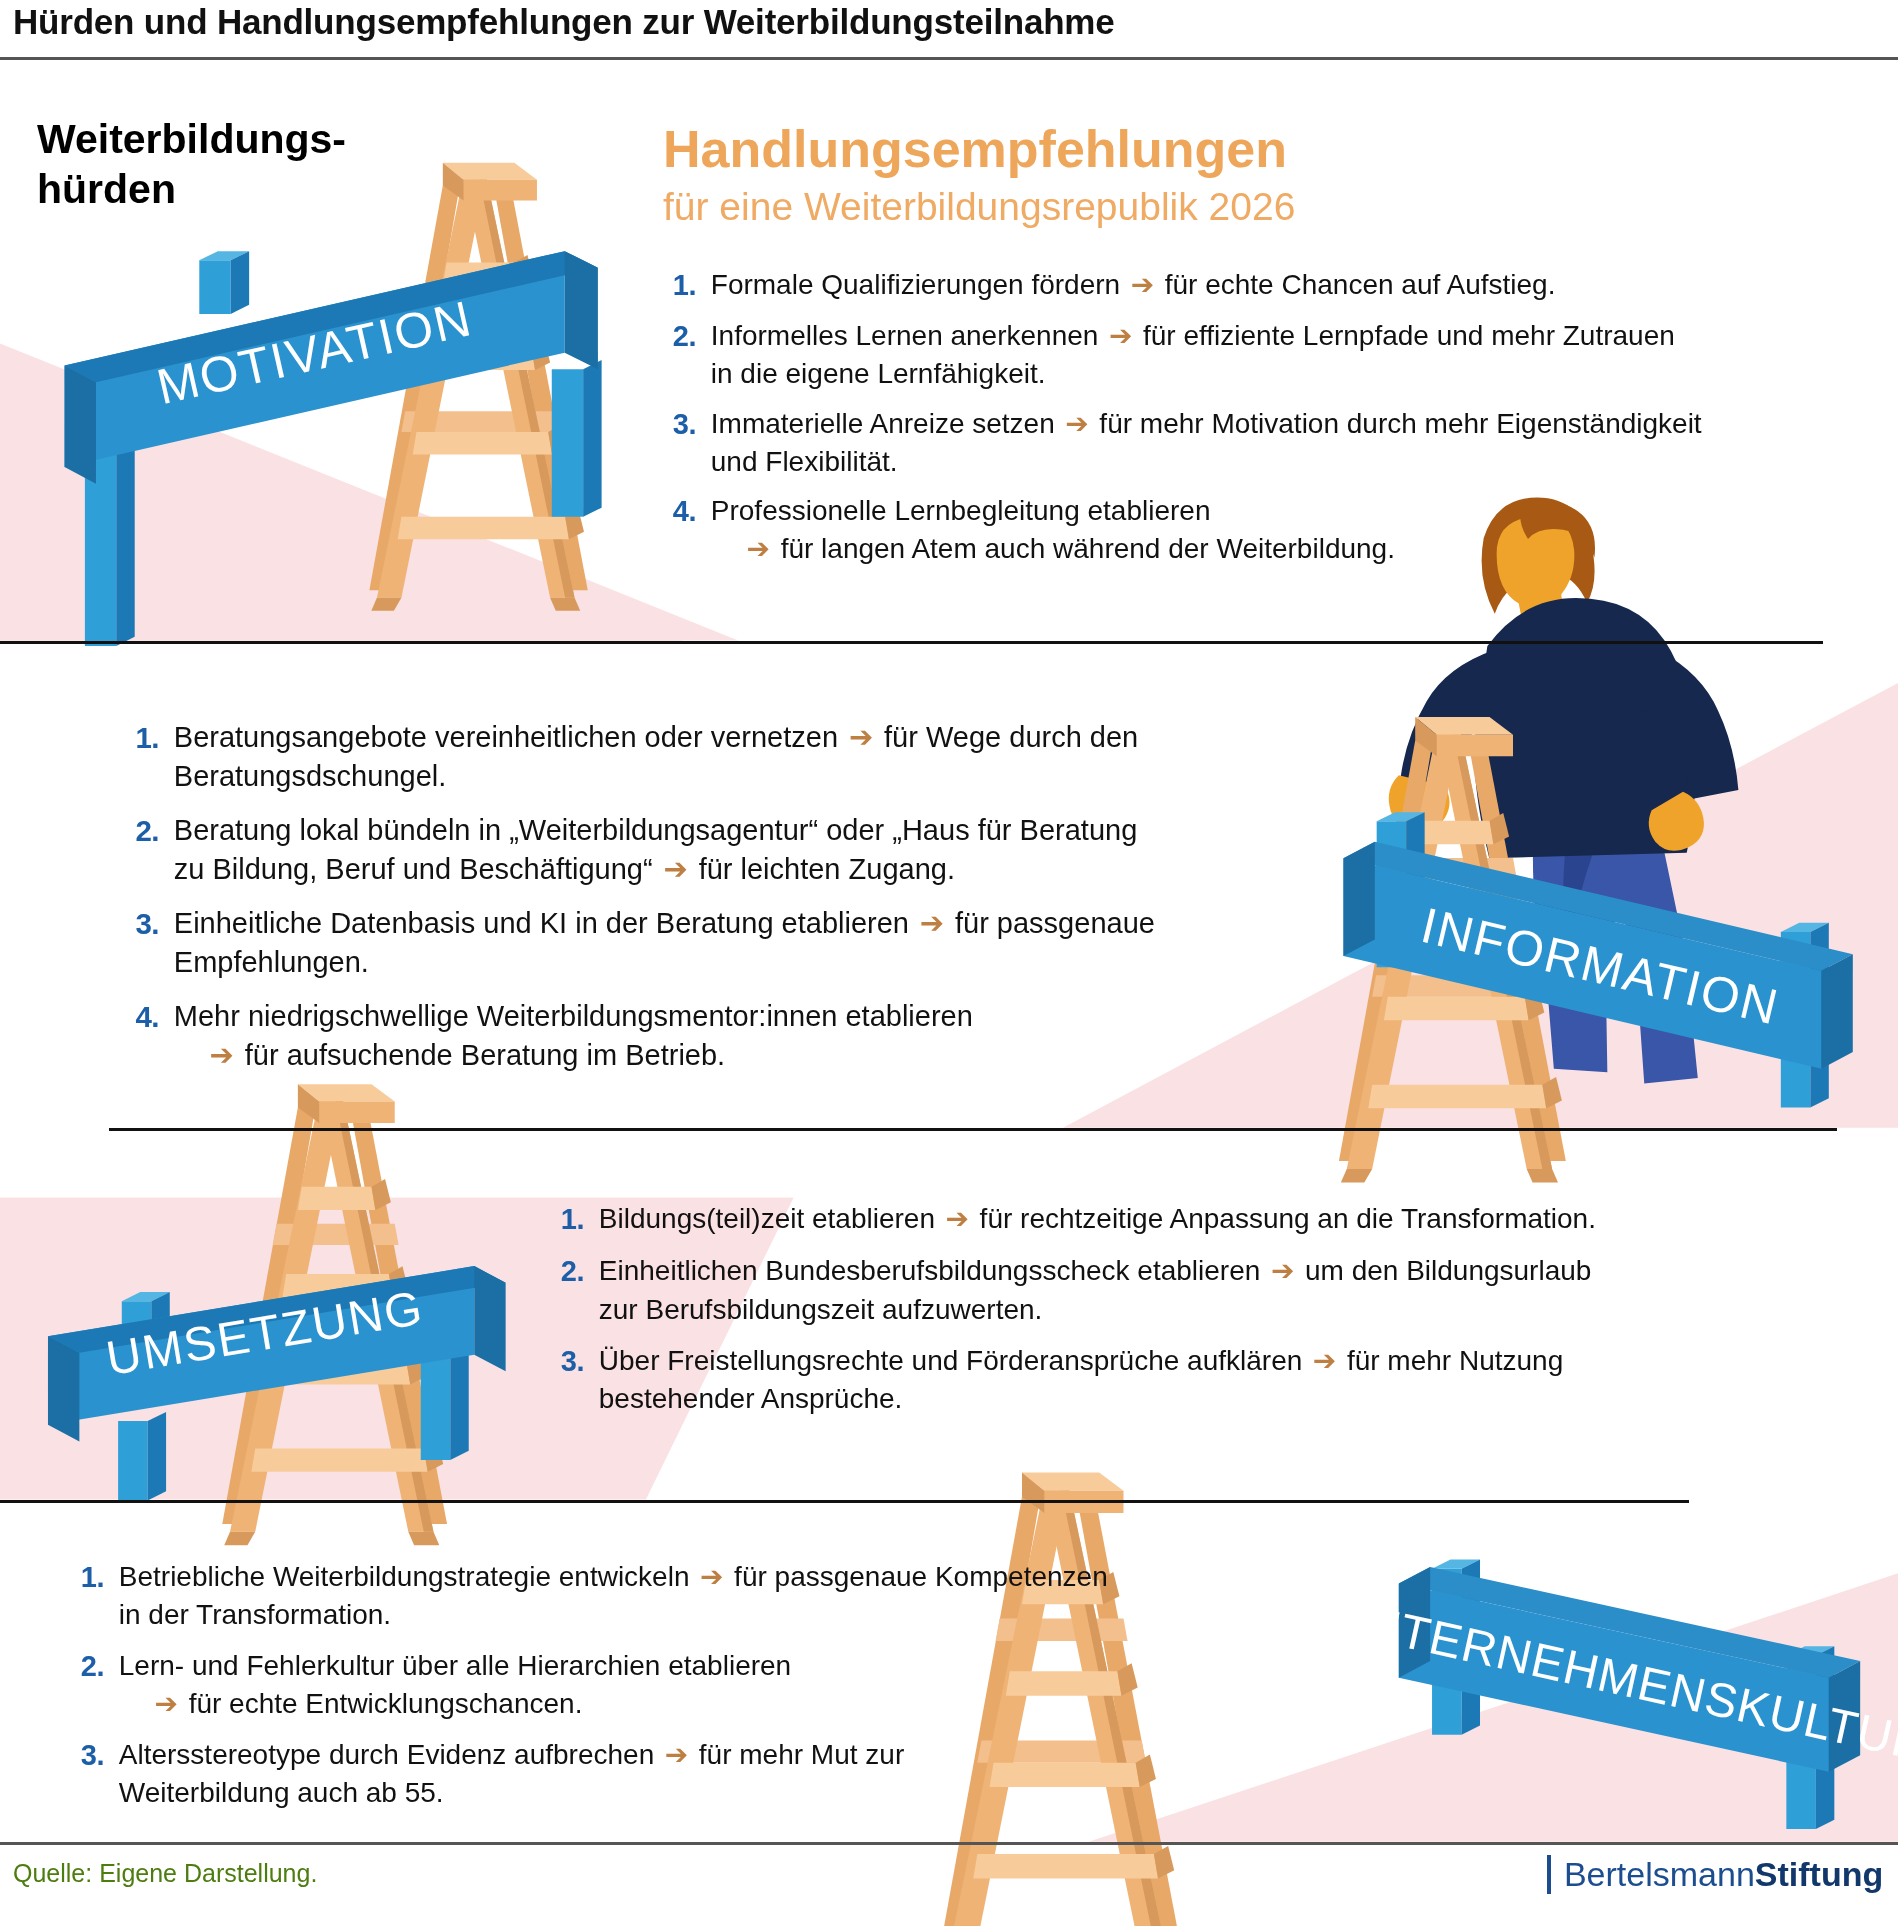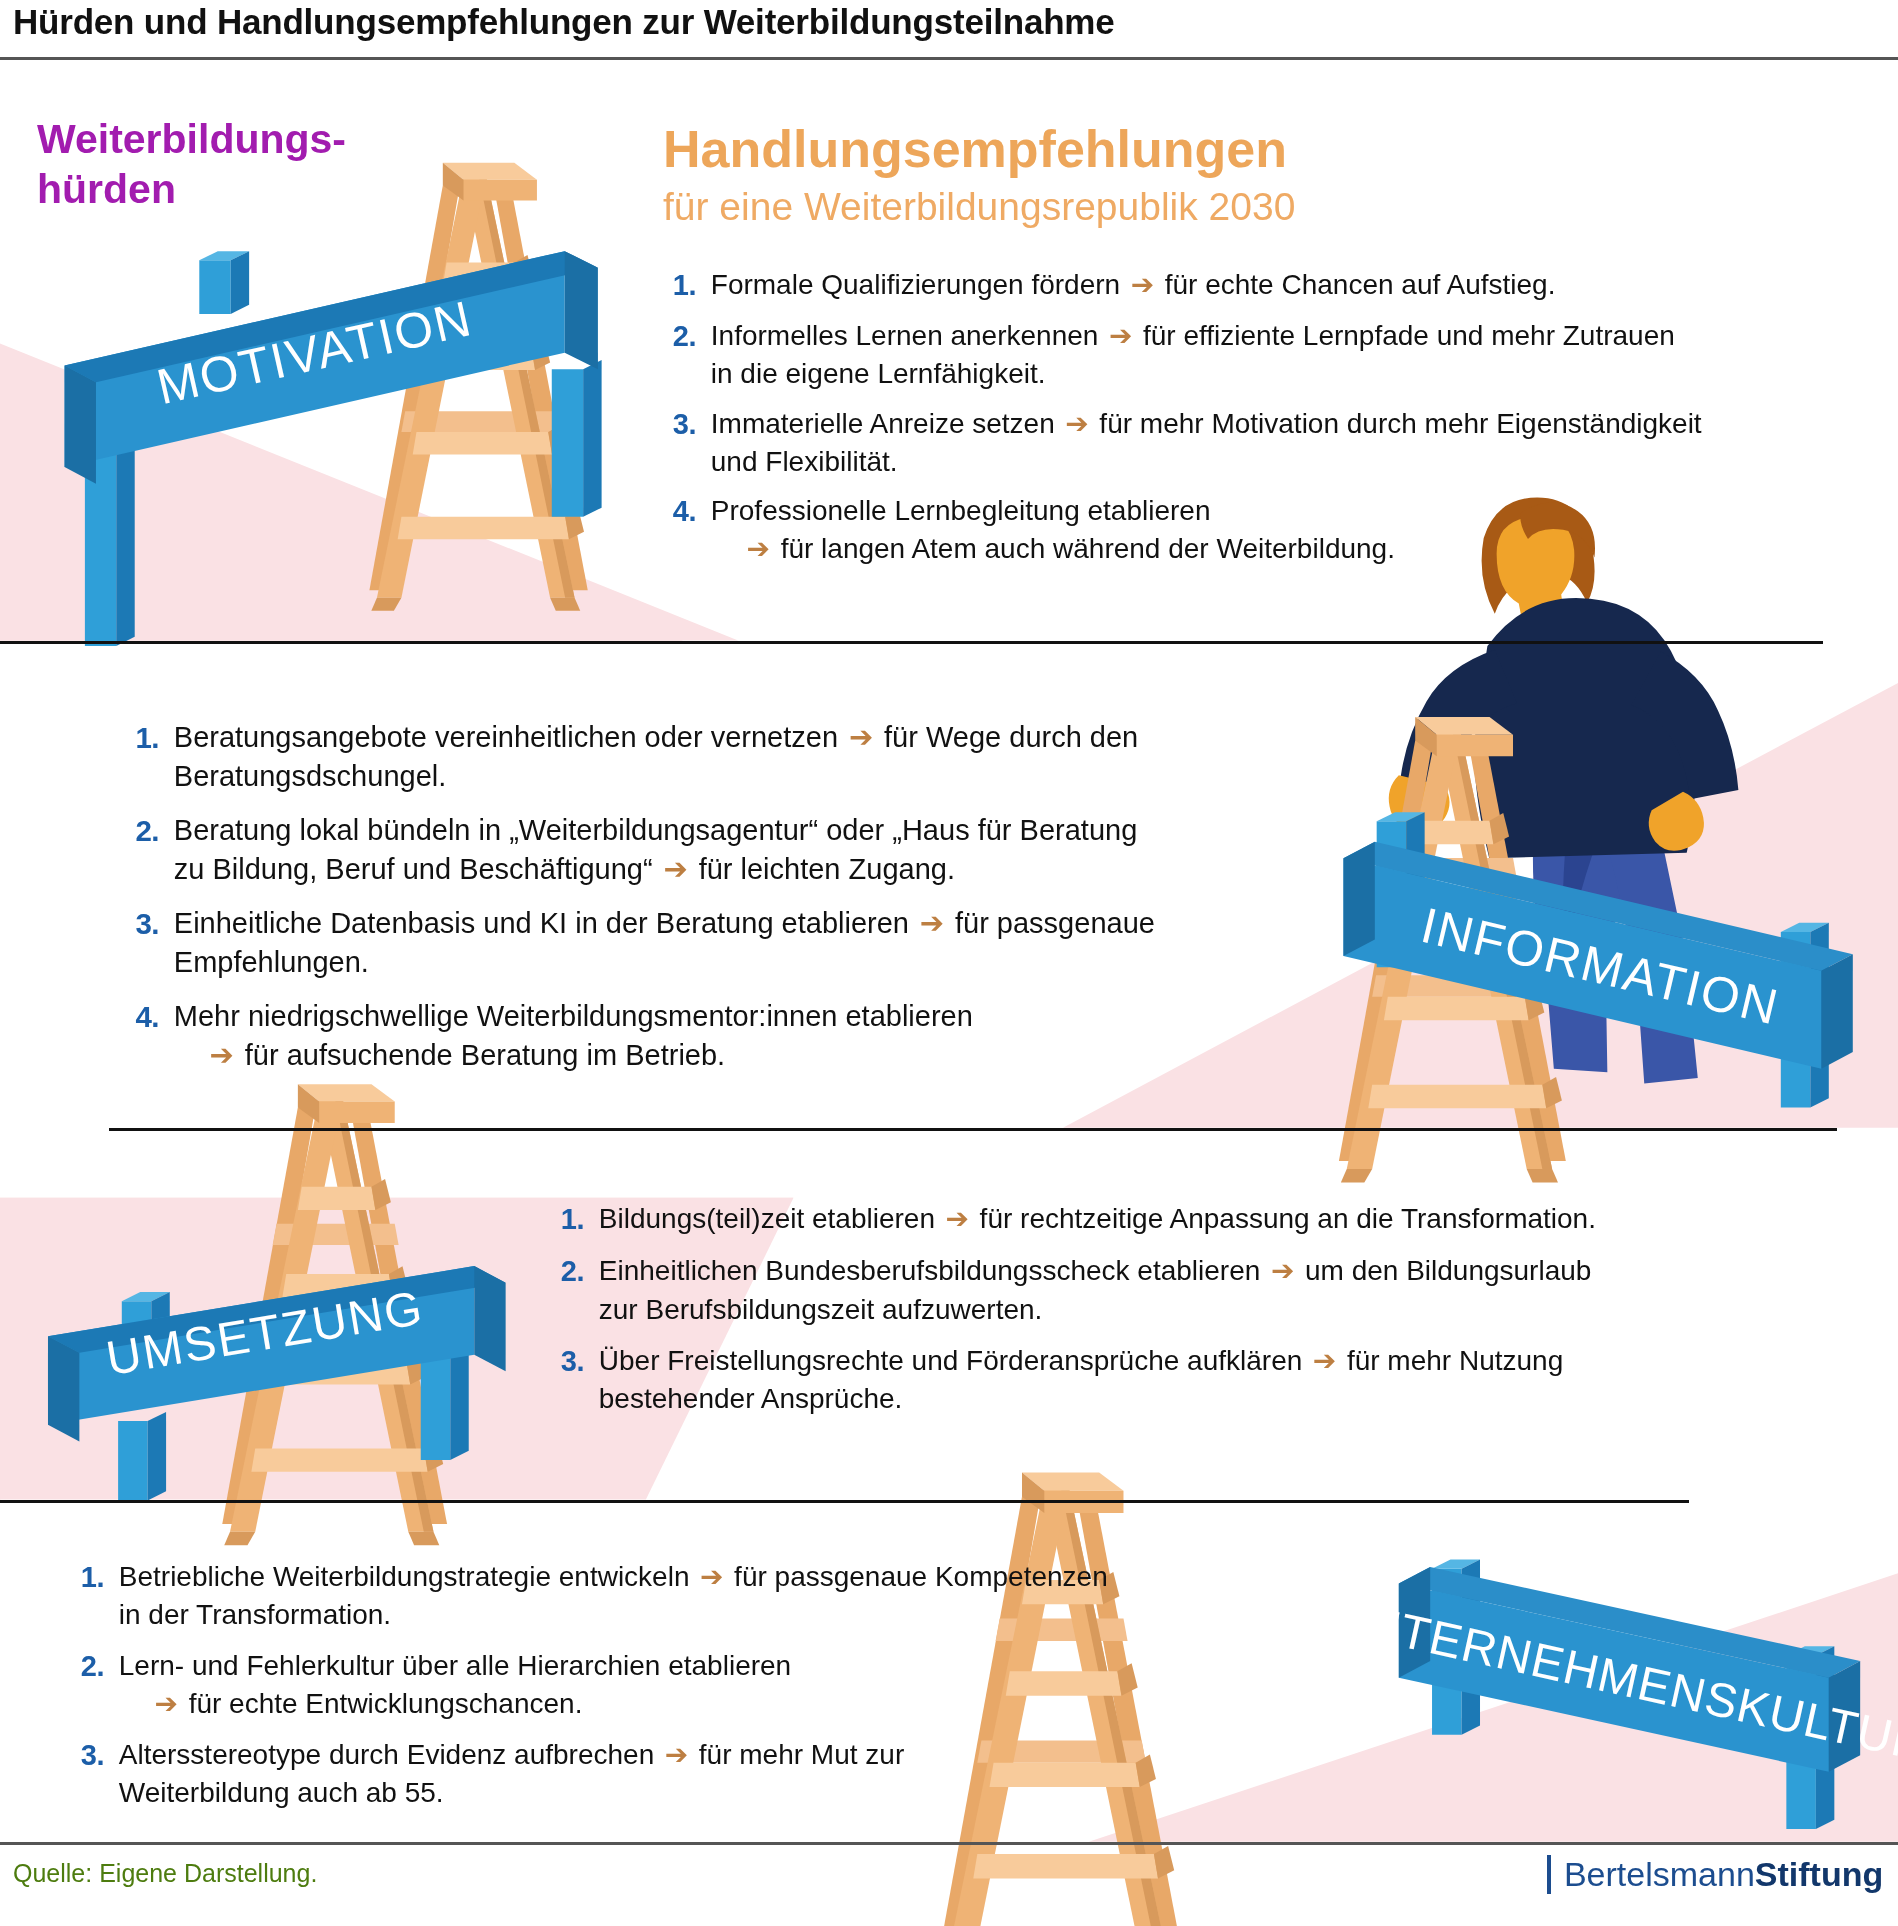--- a/index.html
+++ b/index.html
@@ -21,21 +21,21 @@
     position:absolute;left:13px;top:1.8px;width:1754px;
     font-size:35px;font-weight:bold;letter-spacing:-0.2px;color:#111;
     line-height:1.15;
   }
   .rule-top{position:absolute;left:0;top:57px;width:1898px;height:2.8px;background:#555;}
   .rule-bottom{position:absolute;left:0;top:1842px;width:1898px;height:2.8px;background:#555;}
 
   
   .h-left{
     position:absolute;left:37px;top:114px;width:388px;
-    color:#a21caf;font-size:41px;font-weight:bold;line-height:1.22;
+    color:#000000;font-size:41px;font-weight:bold;line-height:1.22;
   }
   .h-right{position:absolute;left:663px;top:118px;width:923px;line-height:1.2;}
   .h-right .l1{color:#eda65a;font-size:52px;font-weight:bold;display:block;}
   .h-right .l2{color:#efaa64;font-size:39px;font-weight:normal;display:block;margin-top:3.7px;}
 
   
   .sep{position:absolute;height:2.8px;background:#111;}
   .sep.s1{left:0;top:641px;width:1823px;}
   .sep.s2{left:109px;top:1128px;width:1728px;}
   .sep.s3{left:0;top:1500px;width:1689px;}
@@ -241,21 +241,21 @@
     <div class="title">Hürden und Handlungsempfehlungen zur Weiterbildungsteilnahme</div>
     <div class="rule-top"></div>
 
     <div class="h-left">
       <span style="white-space:pre-line">Weiterbildungs-
 hürden</span>
     </div>
 
     <div class="h-right">
       <span class="l1">Handlungsempfehlungen</span>
-      <span class="l2">für eine Weiterbildungsrepublik 2030</span>
+      <span class="l2">für eine Weiterbildungsrepublik 2026</span>
     </div>
 
     <div class="sep s1"></div>
     <div class="sep s2"></div>
     <div class="sep s3"></div>
 
     <div class="reclist l-motivation">
         <div class="rec">
           <span class="num">1.</span>
           <span class="txt">Formale Qualifizierungen fördern <span class="arrow">➔</span> für echte Chancen auf Aufstieg.</span>

